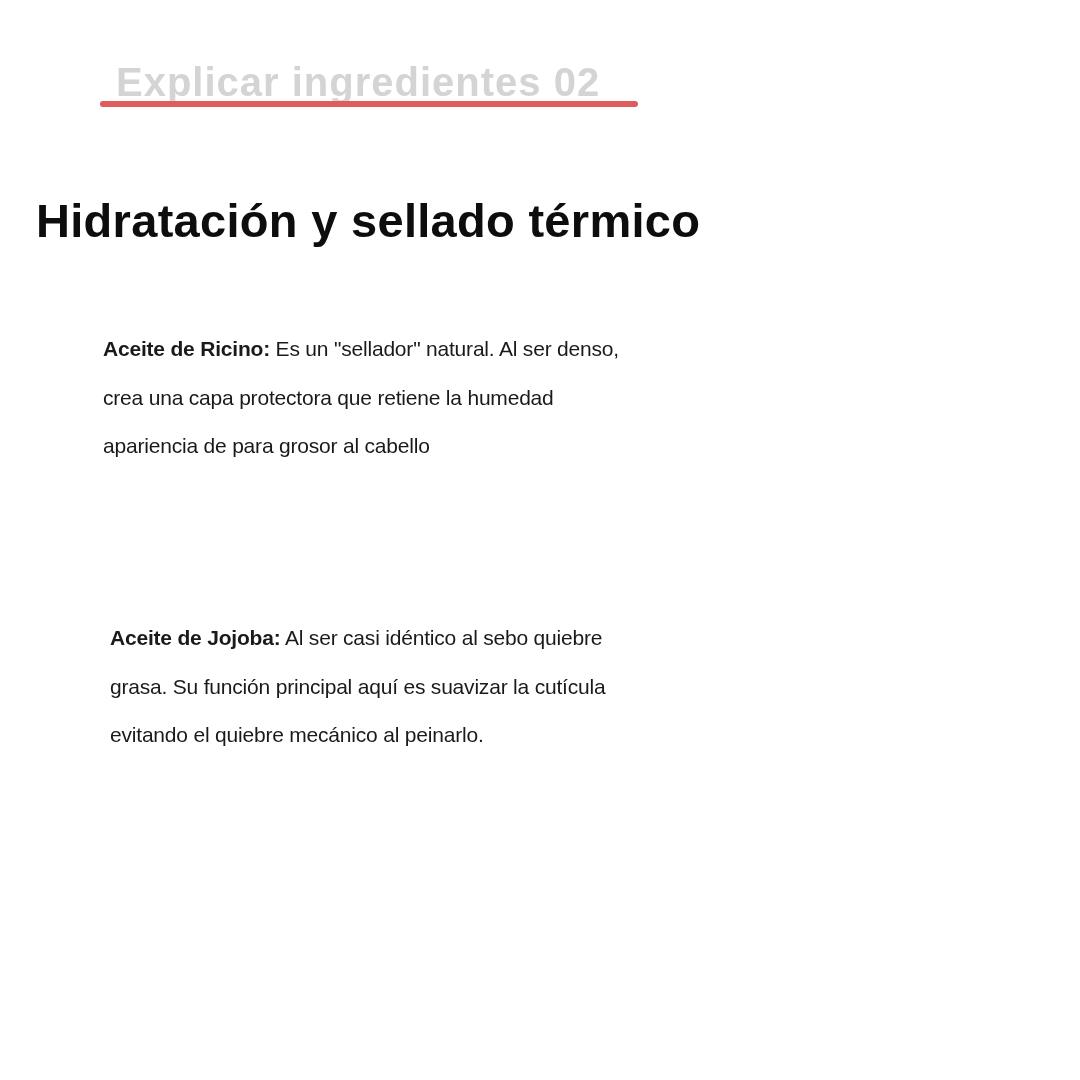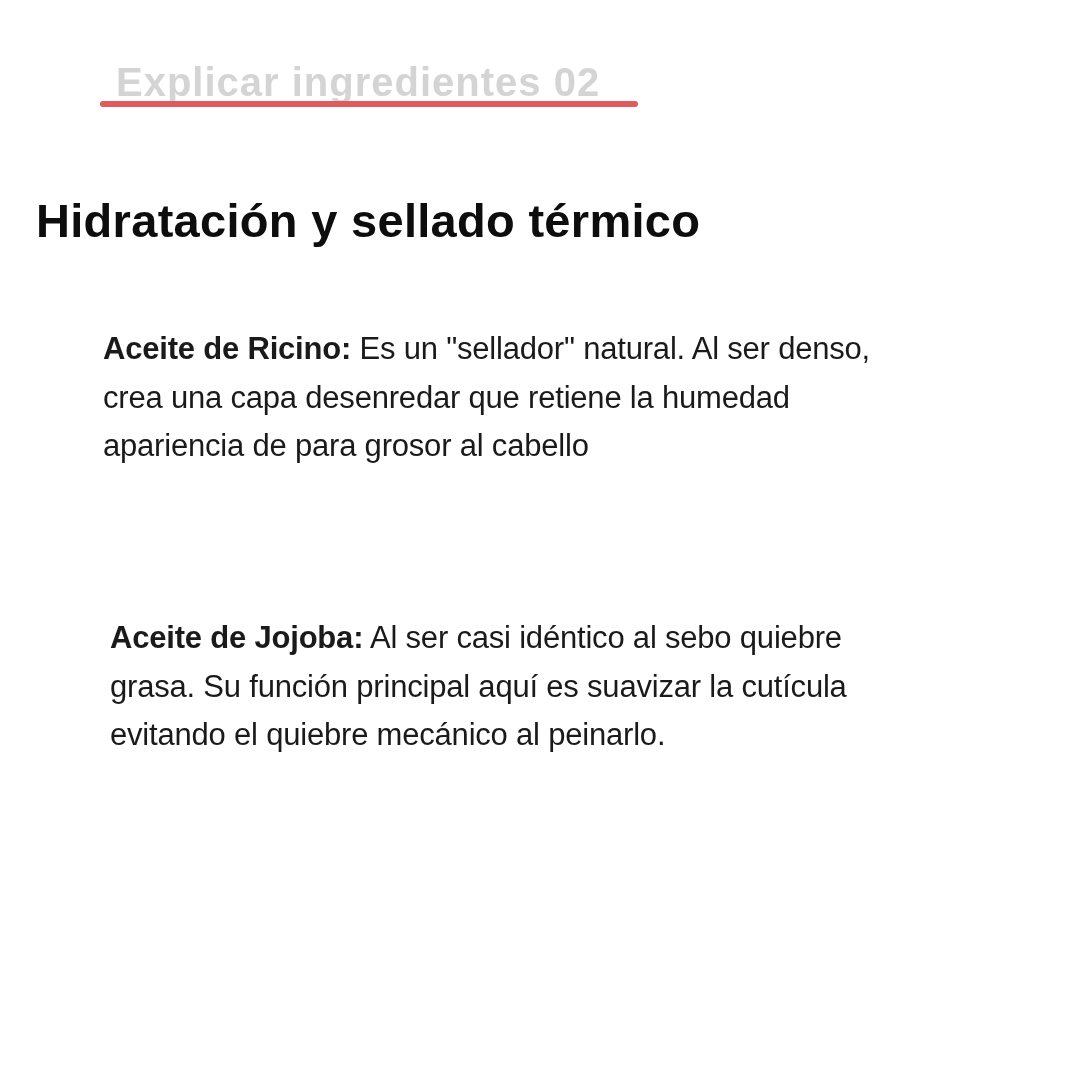--- a/index.html
+++ b/index.html
@@ -47,21 +47,21 @@
       font-size: 47px;
       font-weight: 800;
       letter-spacing: 0.3px;
       line-height: 1;
       color: var(--title);
       white-space: nowrap;
       margin-left: 36px;
     }
     .para {
       position: absolute;
-      font-size: 31px;
+      font-size: 21px;
       line-height: 48.5px;
       letter-spacing: -0.2px;
       color: var(--text);
     }
     .para .line {
       white-space: nowrap;
     }
     .para-ricino { left: 103px; top: 325px; }
     .para-jojoba { left: 110px; top: 614px; }
     .b { font-weight: 700; }
@@ -70,21 +70,21 @@
 <body style="--accent-red: #e05b5b; --muted-gray: #d4d4d4; --text: #1a1a1a; --title: #0d0d0d; background: rgb(255, 255, 255);">
 
 <div class="header-label">Explicar ingredientes 02</div>
 
 <div class="header-underline"></div>
 
 <h1 class="title">Hidratación y sellado térmico</h1>
 
 <div class="para para-ricino">
   <div class="line"><span class="b">Aceite de Ricino:</span><span> Es un "sellador" natural. Al ser denso,</span></div>
-  <div class="line">crea una capa desenredar que retiene la humedad</div>
+  <div class="line">crea una capa protectora que retiene la humedad</div>
   <div class="line">apariencia de para grosor al cabello</div>
 </div>
 
 <div class="para para-jojoba">
   <div class="line"><span class="b">Aceite de Jojoba:</span><span> Al ser casi idéntico al sebo quiebre</span></div>
   <div class="line">grasa. Su función principal aquí es suavizar la cutícula</div>
   <div class="line">evitando el quiebre mecánico al peinarlo.</div>
 </div>
 
 </body></html>

